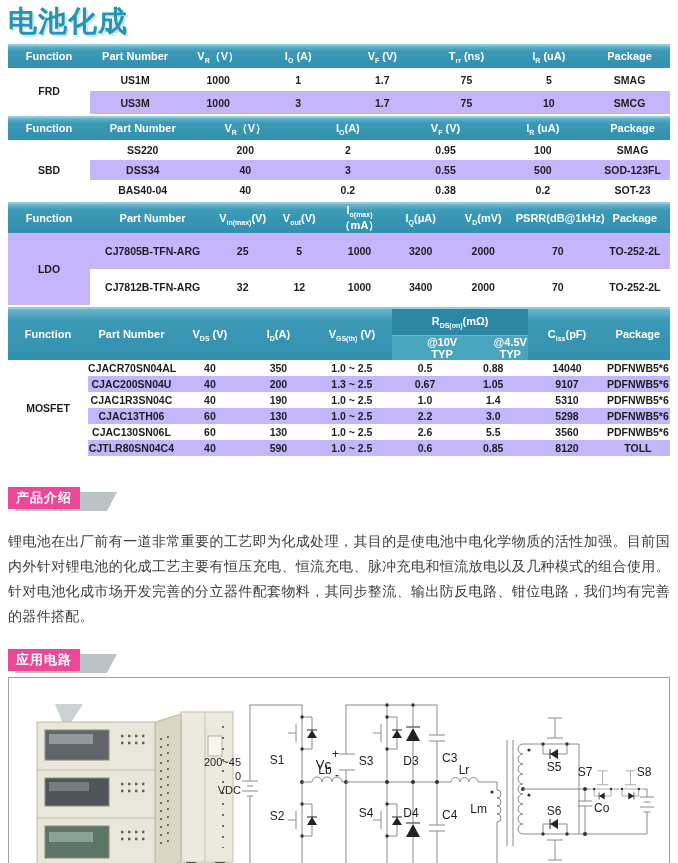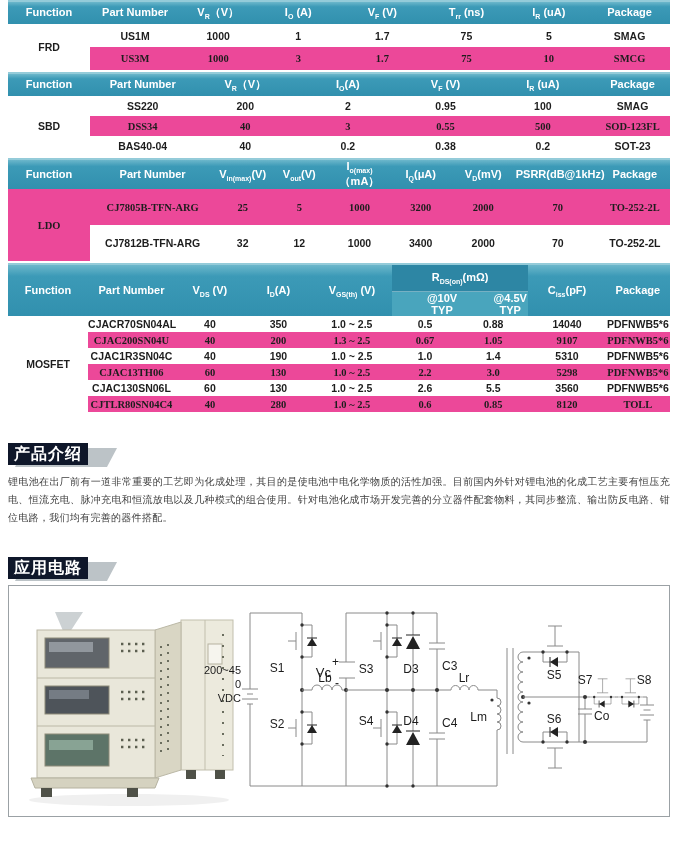--- a/index.html
+++ b/index.html
@@ -5,46 +5,47 @@
   html,body{margin:0;padding:0;background:#fff;}
   body{width:678px;font-family:"Liberation Sans","DejaVu Sans",sans-serif;}
   .page{width:678px;}
   h1.title{margin:6px 0 7px 8px;font-size:29px;line-height:31px;font-weight:700;
     color:#2395b3;letter-spacing:1px;text-shadow:2px 2px 0 #cfe6ee;}
   table.t{width:662px;margin:0 8px 2px 8px;border-collapse:collapse;table-layout:fixed;}
   .t th{background:linear-gradient(180deg,#6cb7cb 0%,#3c9ab7 22%,#3190ae 100%);
     color:#fff;font-weight:700;font-size:11px;text-align:center;padding:0;}
   .t thead tr:first-child th{border-top:2px solid #94cbd9;}
   .t td{text-align:center;font-size:10.5px;font-weight:600;color:#1d1d1d;padding:0;background:#fff;}
-  .t tr.alt td{background:#ec4899;font-family:Liberation Serif, serif;}
+  .t tr.alt td{background:#c4b5fd;}
   .t td.fn{background:#fff;font-weight:700;}
   .frd thead th{height:22px;} .frd td{height:23px;}
   .sbd thead th{height:22px;} .sbd td{height:20px;}
   .ldo thead th{height:22px;} .ldo td{height:36px;}
   .mos tr.h1 th{height:26px;} .mos tr.h2 th{height:16px;padding-left:34px;} .mos td{height:16px;}
   .mos th.grp{background:#2d86a4;border-bottom:1px solid rgba(255,255,255,.35);}
   .mos th.sub{background:#49a5bd;}
   sub{font-size:7px;letter-spacing:0;}
   .section-head{position:relative;height:22px;margin-left:8px;width:120px;}
   .section-head .shadow{position:absolute;left:12px;top:5px;width:92px;height:19px;
     background:#bcc3c7;transform:skewX(-28deg);}
-  .section-head .flag{position:absolute;left:0;top:0;width:80px;height:22px;background:#0f172a;
-    color:#fff;font-size:16px;font-weight:700;line-height:22px;text-align:center;letter-spacing:1px;}
+  .section-head .flag{position:absolute;left:0;top:0;width:72px;height:22px;background:#ec4899;
+    color:#fff;font-size:13px;font-weight:700;line-height:22px;text-align:center;letter-spacing:1px;}
   .intro-head{margin-top:31px;}
-  .app-head{margin-top:30px;}
-  p.intro{margin:8px 8px 0 8px;font-size:10px;line-height:1.78;color:#3d3d3d;
+  .app-head{margin-top:20px;}
+  p.intro{margin:20px 8px 0 8px;font-size:14px;line-height:1.78;color:#3d3d3d;
     text-align:justify;letter-spacing:.3px;}
   .circuit-box{margin:6px 8px 0 8px;height:230px;border:1px solid #9ba1a5;position:relative;overflow:hidden;}
   .circuit-box svg{display:block;}
   svg text{fill:#1c1c1c;}
 </style>
 </head>
 <body>
 <div class="page">
 
+<h1 class="title">电池化成</h1>
 
 <table class="t frd">
   <colgroup>
         <col style="width:12.4%">
         <col style="width:13.6%">
         <col style="width:11.5%">
         <col style="width:12.7%">
         <col style="width:12.7%">
         <col style="width:12.7%">
         <col style="width:12.2%">
@@ -261,21 +262,21 @@
       <td>130</td>
       <td>1.0 ~ 2.5</td>
       <td>2.6</td>
       <td>5.5</td>
       <td>3560</td>
       <td>PDFNWB5*6</td>
     </tr>
     <tr class="alt">
       <td>CJTLR80SN04C4</td>
       <td>40</td>
-      <td>280</td>
+      <td>590</td>
       <td>1.0 ~ 2.5</td>
       <td>0.6</td>
       <td>0.85</td>
       <td>8120</td>
       <td>TOLL</td>
     </tr>
   </tbody>
 </table>
 
 <div class="section-head intro-head">

